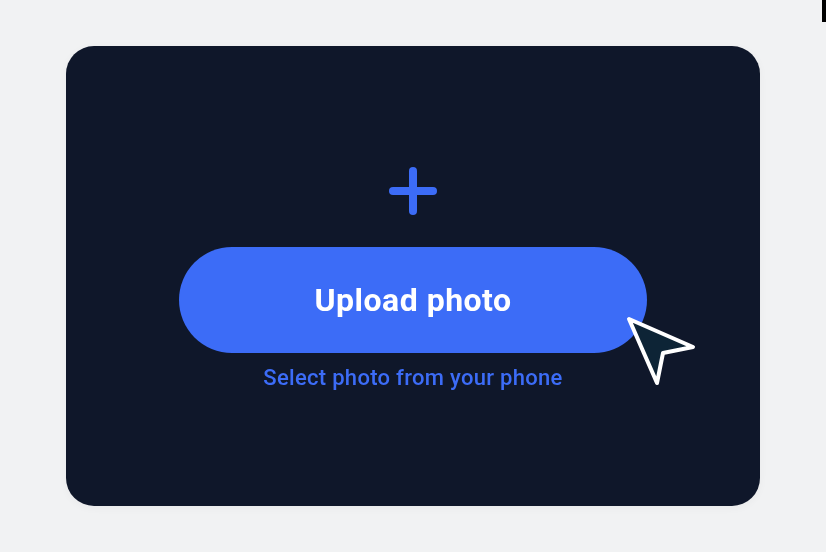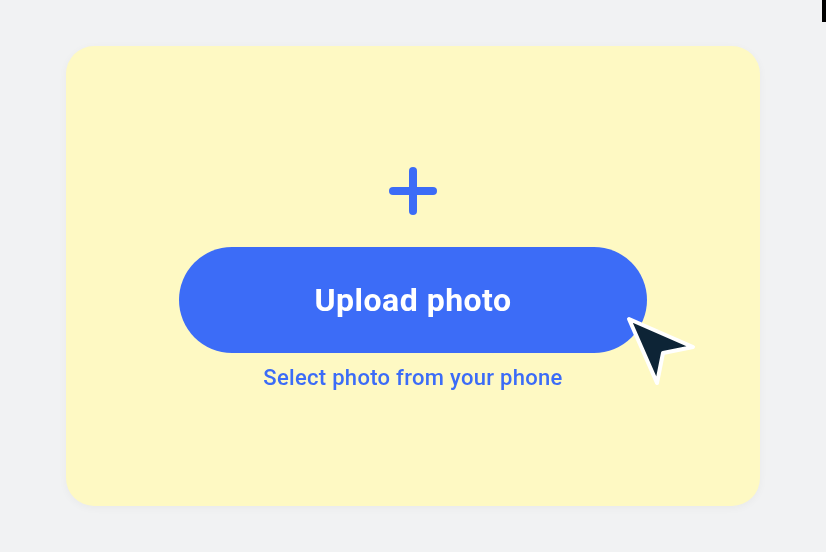--- a/index.html
+++ b/index.html
@@ -21,21 +21,21 @@
       position: absolute;
       right: 0;
       top: 0;
       width: 4px;
       height: 22px;
       background: #000;
     }
     .card {
       width: 694px;
       height: 460px;
-      background: #fef9c3;
+      background: #0f172a;
       border-radius: 28px;
       box-shadow: 0 2px 8px rgba(0,0,0,0.04);
       display: flex;
       flex-direction: column;
       align-items: center;
       justify-content: center;
       position: relative;
     }
     .plus-icon {
       color: #3c6cf7;

